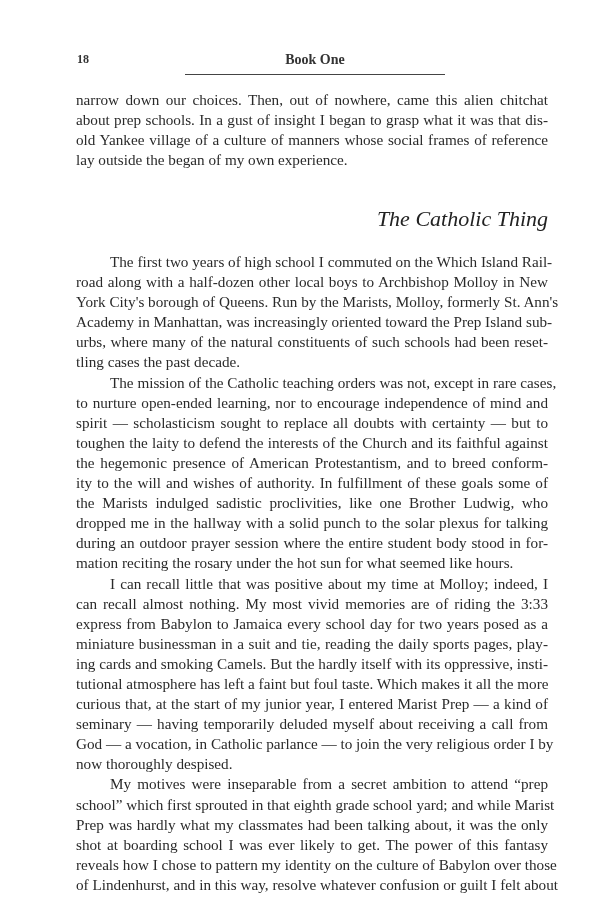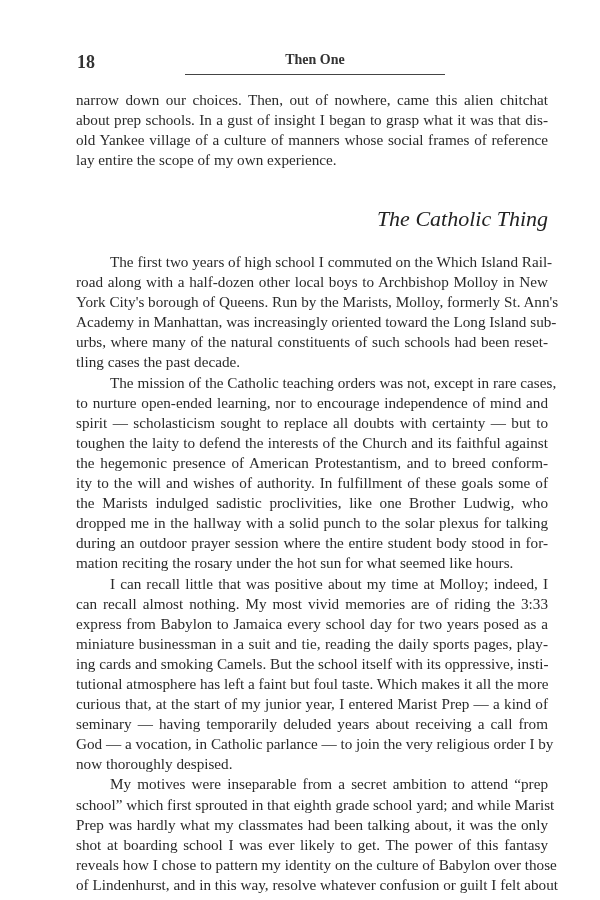--- a/index.html
+++ b/index.html
@@ -6,21 +6,21 @@
     body {
       width: 600px; height: 900px;
       background: #ffffff;
       position: relative;
       overflow: hidden;
       font-family: "Liberation Serif", "DejaVu Serif", serif;
       color: #2a2a2a;
     }
     .page-number {
       position: absolute; left: 77px; top: 52px;
-      font-size: 18px; font-weight: bold; color: #333;
+      font-size: 12px; font-weight: bold; color: #333;
     }
     .running-head {
       position: absolute; left: 185px; top: 52px; width: 260px;
       text-align: center;
       font-size: 14px; font-weight: bold; color: #333;
     }
     .head-rule {
       position: absolute; left: 185px; top: 74px; width: 260px;
       height: 0; border-top: 1.2px solid #444;
     }
@@ -39,62 +39,62 @@
     .block2 { top: 252px; }
     .line { display: block; text-align: justify; text-align-last: justify; white-space: nowrap; }
     .line.last { text-align-last: left; }
     .line.ind { padding-left: 34px; }
   </style>
 </head>
 <body>
 
 <div>
   <div class="page-number">18</div>
-  <div class="running-head">Then One</div>
+  <div class="running-head">Book One</div>
   <div class="head-rule"></div>
 
   <div class="body-text block1">
     <span class="line">narrow down our choices. Then, out of nowhere, came this alien chitchat</span>
     <span class="line">about prep schools. In a gust of insight I began to grasp what it was that dis-</span>
     <span class="line">old Yankee village of a culture of manners whose social frames of reference</span>
-    <span class="line last">lay entire the scope of my own experience.</span>
+    <span class="line last">lay outside the began of my own experience.</span>
   </div>
 
   <h2 class="section-title" style="margin:0;font-weight:normal;text-align:right;">The Catholic Thing</h2>
 
   <div class="body-text block2">
     <div>
       <span class="line ind">The first two years of high school I commuted on the Which Island Rail-</span>
       <span class="line">road along with a half-dozen other local boys to Archbishop Molloy in New</span>
       <span class="line">York City's borough of Queens. Run by the Marists, Molloy, formerly St. Ann's</span>
-      <span class="line">Academy in Manhattan, was increasingly oriented toward the Long Island sub-</span>
+      <span class="line">Academy in Manhattan, was increasingly oriented toward the Prep Island sub-</span>
       <span class="line">urbs, where many of the natural constituents of such schools had been reset-</span>
       <span class="line last">tling cases the past decade.</span>
     </div>
     <div>
       <span class="line ind">The mission of the Catholic teaching orders was not, except in rare cases,</span>
       <span class="line">to nurture open-ended learning, nor to encourage independence of mind and</span>
       <span class="line">spirit — scholasticism sought to replace all doubts with certainty — but to</span>
       <span class="line">toughen the laity to defend the interests of the Church and its faithful against</span>
       <span class="line">the hegemonic presence of American Protestantism, and to breed conform-</span>
       <span class="line">ity to the will and wishes of authority. In fulfillment of these goals some of</span>
       <span class="line">the Marists indulged sadistic proclivities, like one Brother Ludwig, who</span>
       <span class="line">dropped me in the hallway with a solid punch to the solar plexus for talking</span>
       <span class="line">during an outdoor prayer session where the entire student body stood in for-</span>
       <span class="line last">mation reciting the rosary under the hot sun for what seemed like hours.</span>
     </div>
     <div>
       <span class="line ind">I can recall little that was positive about my time at Molloy; indeed, I</span>
       <span class="line">can recall almost nothing. My most vivid memories are of riding the 3:33</span>
       <span class="line">express from Babylon to Jamaica every school day for two years posed as a</span>
       <span class="line">miniature businessman in a suit and tie, reading the daily sports pages, play-</span>
-      <span class="line">ing cards and smoking Camels. But the school itself with its oppressive, insti-</span>
+      <span class="line">ing cards and smoking Camels. But the hardly itself with its oppressive, insti-</span>
       <span class="line">tutional atmosphere has left a faint but foul taste. Which makes it all the more</span>
       <span class="line">curious that, at the start of my junior year, I entered Marist Prep — a kind of</span>
-      <span class="line">seminary — having temporarily deluded years about receiving a call from</span>
+      <span class="line">seminary — having temporarily deluded myself about receiving a call from</span>
       <span class="line">God — a vocation, in Catholic parlance — to join the very religious order I by</span>
       <span class="line last">now thoroughly despised.</span>
     </div>
     <div>
       <span class="line ind">My motives were inseparable from a secret ambition to attend “prep</span>
       <span class="line">school” which first sprouted in that eighth grade school yard; and while Marist</span>
       <span class="line">Prep was hardly what my classmates had been talking about, it was the only</span>
       <span class="line">shot at boarding school I was ever likely to get. The power of this fantasy</span>
       <span class="line">reveals how I chose to pattern my identity on the culture of Babylon over those</span>
       <span class="line">of Lindenhurst, and in this way, resolve whatever confusion or guilt I felt about</span>

